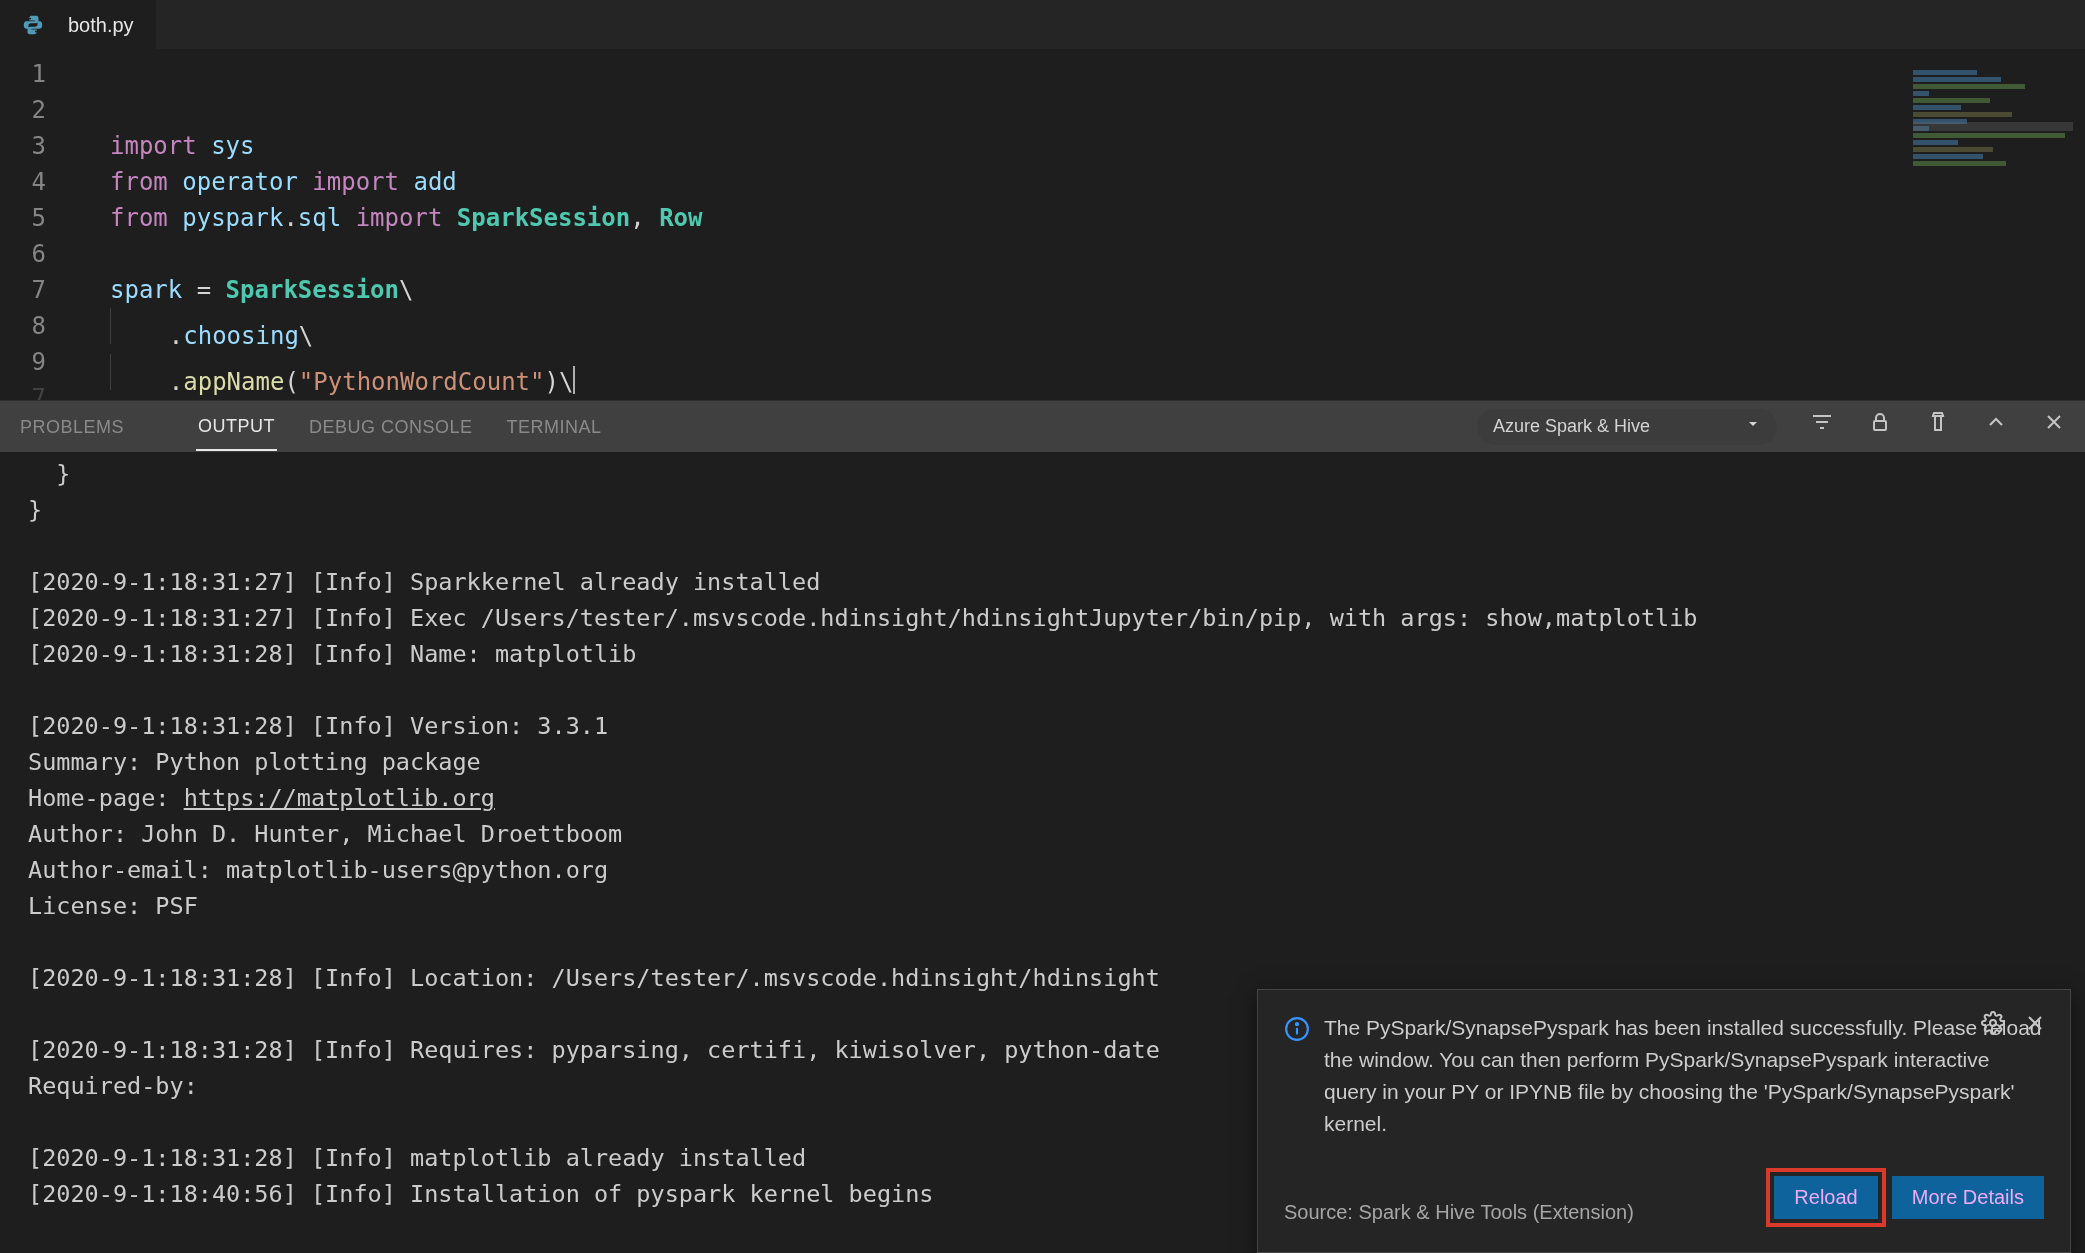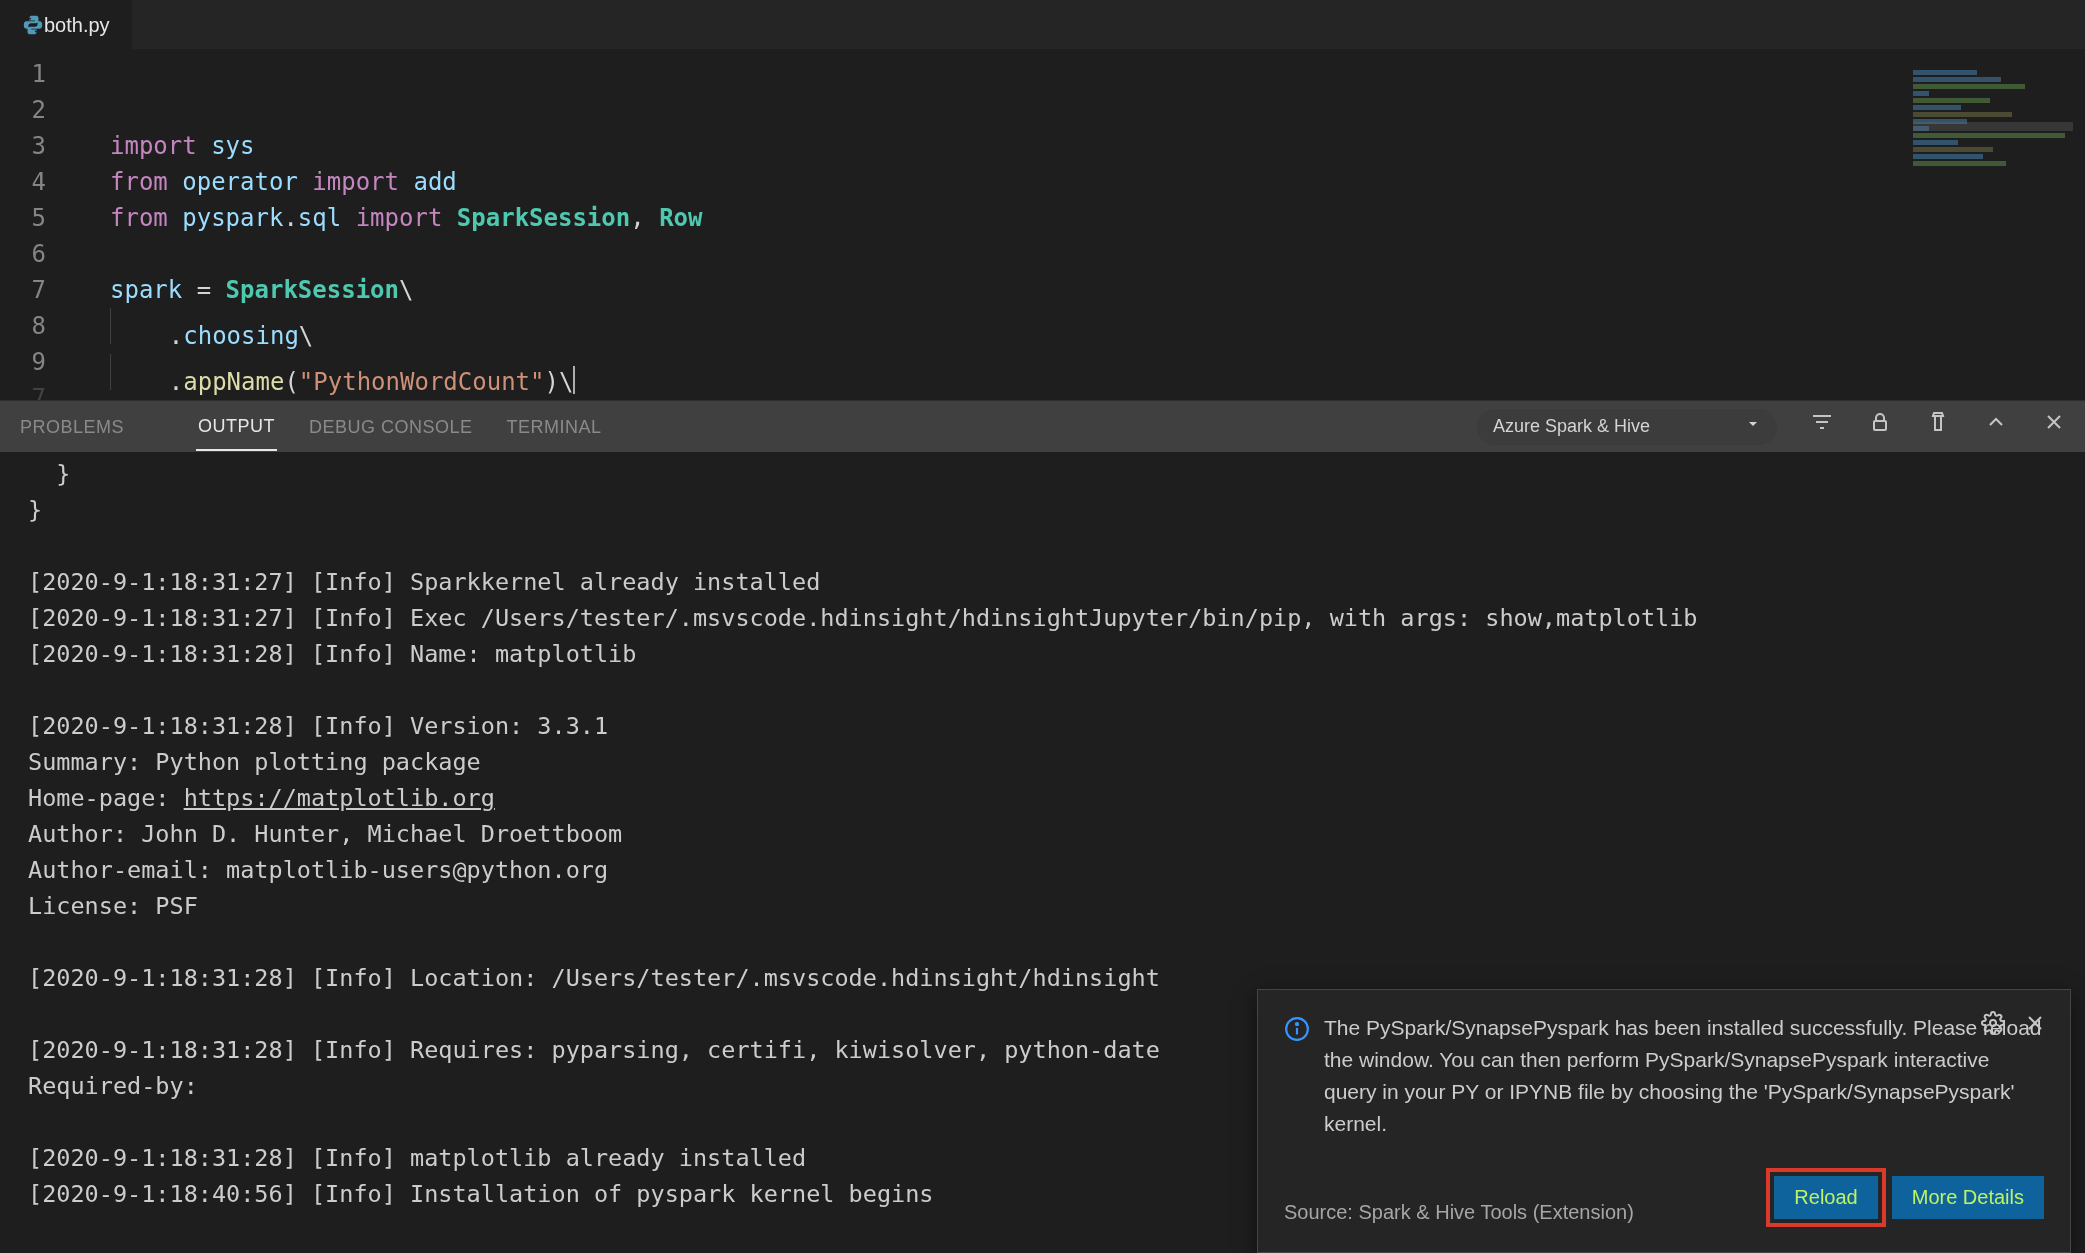--- a/index.html
+++ b/index.html
@@ -16,21 +16,21 @@
   .tabbar {
     height: 50px;
     background: #252526;
     display: flex;
     align-items: stretch;
     border-bottom: 1px solid #1e1e1e;
   }
   .tab {
     display: flex;
     align-items: center;
-    gap: 0;
+    gap: 24px;
     padding: 12px 22px;
     background: #1e1e1e;
     color: #e6e6e6;
     font-size: 20px;
     border-top: 1px solid transparent;
   }
   .tab.active { border-top: 1px solid transparent; }
   .tab .file-icon {
     width: 22px; height: 22px;
     display: inline-flex; align-items: center; justify-content: center;
@@ -207,21 +207,21 @@
   .toast-source { margin-top: 30px; color: #a6a6a6; font-size: 20px; }
   .toast-footer {
     margin-top: 26px;
     display: flex;
     align-items: center;
     justify-content: space-between;
   }
   .toast-buttons { display: flex; gap: 14px; }
   .btn {
     background: #0e639c;
-    color: #bef264;
+    color: #f0abfc;
     border: none;
     padding: 10px 20px;
     font-size: 20px;
     cursor: pointer;
   }
   .btn.highlight {
     outline: 4px solid #d93a2b;
     outline-offset: 4px;
   }
 

